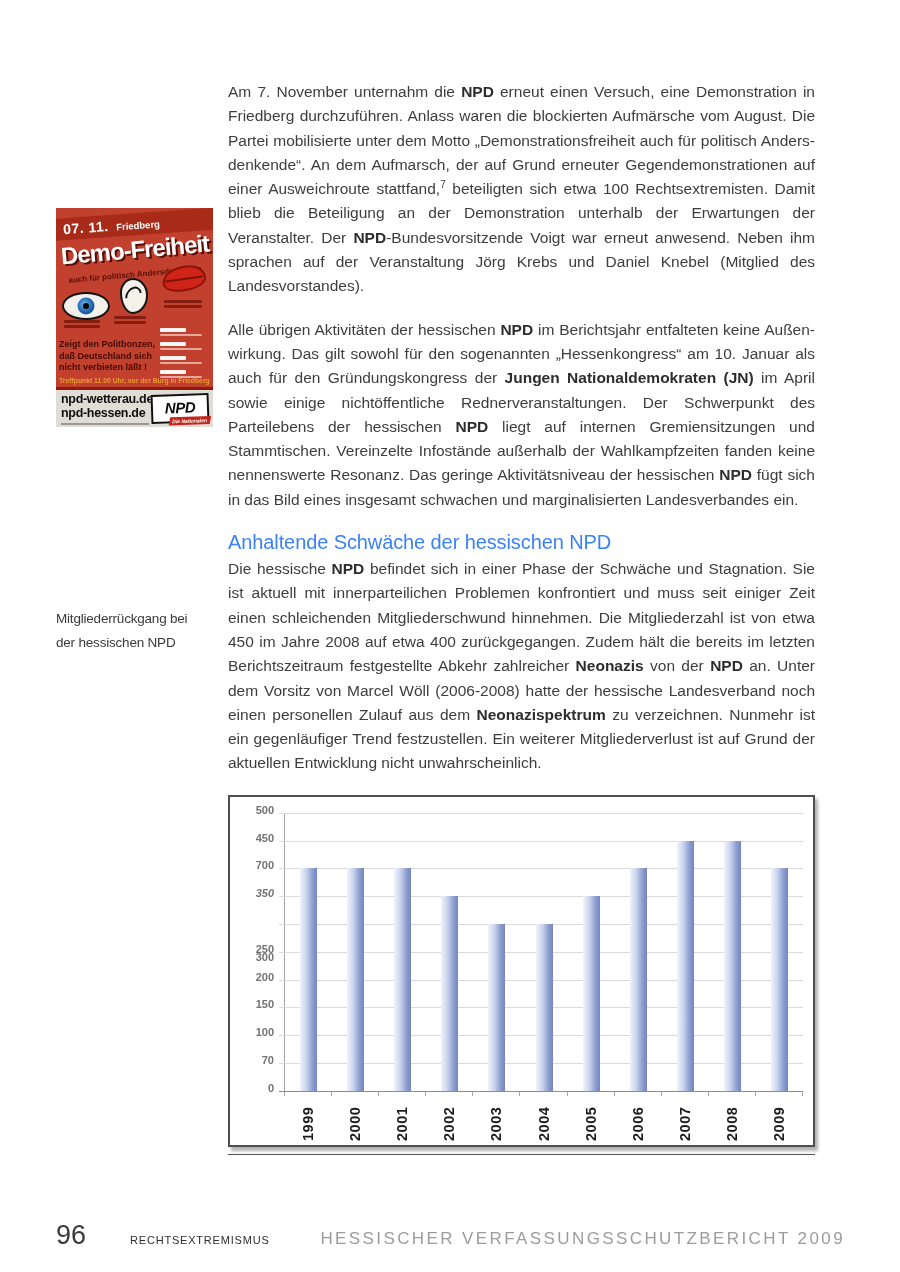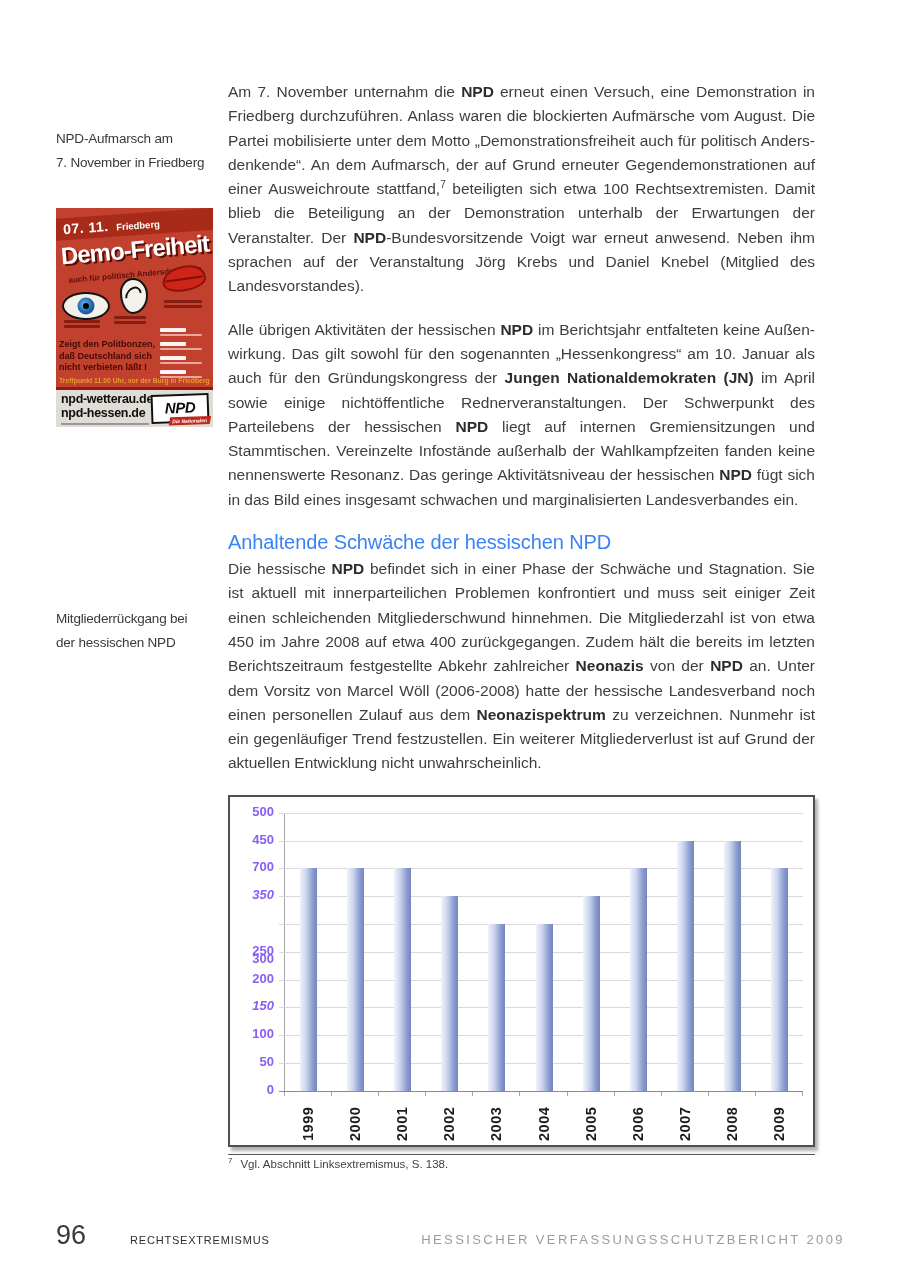--- a/index.html
+++ b/index.html
@@ -71,21 +71,21 @@
   .content strong{color:#2d2d2d;}
   .content sup{font-size:10px;line-height:0;}
   h2.heading{margin:8px 0 3px 0;font-size:20px;font-weight:normal;color:#3b82f6;letter-spacing:-.1px;}
   .figure-caption{font-size:14.5px;font-weight:bold;color:#2e2e2e;margin:2px 0 9px 0;letter-spacing:-.1px;}
 
   
   .chart-box{position:relative;border:2px solid #4f4f4f;background:#fff;
              box-shadow:3px 4px 3px rgba(0,0,0,.3);padding:16px 10px 4px 6px;}
   .chart-inner{display:flex;}
   .ycol{position:relative;width:48px;height:278px;flex:none;}
-  .ylab{position:absolute;right:10px;font-size:13px;font-weight:bold;color:#8b5cf6;}
+  .ylab{position:absolute;right:10px;font-size:11px;font-weight:bold;color:#737373;}
   .plot{position:relative;flex:1;height:278px;border-left:1px solid #a6a6a6;}
   .grid{position:absolute;left:-6px;right:0;height:1px;background:#dadada;}
   .grid.axis0{background:#8c8c8c;}
   .bars{position:absolute;inset:0;display:flex;align-items:flex-end;}
   .barcol{flex:1;display:flex;justify-content:center;align-items:flex-end;}
   .bar{width:17px;background:linear-gradient(to right,#f0f3fa 0%,#ccd6ee 35%,#8799cd 78%,#7486bd 100%);}
   .ticksrow{display:flex;margin-left:48px;height:5px;border-left:1px solid #a6a6a6;}
   .tickcol{flex:1;border-right:1px solid #a6a6a6;}
   .xrow{display:flex;margin-left:48px;height:42px;padding-top:3px;}
   .xcol{flex:1;display:flex;justify-content:center;}
@@ -94,31 +94,27 @@
 
   
   .footnote-sep{border-top:1px solid #555;margin-top:7px;}
   .footnote{font-size:11.5px;color:#3f3f3f;margin-top:3px;}
   .footnote sup{font-size:8px;margin-right:8px;}
 
   
   .footer{position:absolute;left:56px;right:55px;top:1220px;display:flex;align-items:baseline;}
   .pagenum{font-size:27px;color:#3a3a3a;}
   .section-label{font-size:11px;letter-spacing:.8px;color:#2e2e2e;margin-left:44px;}
-  .footer-right{margin-left:auto;font-size:13px;letter-spacing:2.4px;color:#9c9c9c;}
+  .footer-right{margin-left:auto;font-size:17px;letter-spacing:2.4px;color:#9c9c9c;}
 </style>
 </head>
 <body>
 
 <div class="page">
 
-  <div class="margin-note note-0">
-      <div>NPD-Aufmarsch am</div>
-      <div>7. November in Friedberg</div>
-    </div>
   <div class="margin-note note-1">
       <div>Mitgliederrückgang bei</div>
       <div>der hessischen NPD</div>
     </div>
 
   <div class="poster">
     <div class="p-date">
       <span class="big">07. 11.</span>
       <span class="small">Friedberg</span>
     </div>
@@ -185,23 +181,23 @@
     <div class="chart-box">
       <div class="chart-inner">
         <div class="ycol">
             <div class="ylab" style="top: -9px;">500</div>
             <div class="ylab" style="top: 18.8px;">450</div>
             <div class="ylab" style="top: 46.6px;">700</div>
             <div class="ylab" style="top: 74.4px; font-style: italic;">350</div>
             <div class="ylab" style="top: 102.2px; margin-top: 36px;">300</div>
             <div class="ylab" style="top: 130px;">250</div>
             <div class="ylab" style="top: 157.8px;">200</div>
-            <div class="ylab" style="top: 185.6px; font-style: italic;">150</div>
+            <div class="ylab" style="top: 185.6px;">150</div>
             <div class="ylab" style="top: 213.4px;">100</div>
-            <div class="ylab" style="top: 241.2px;">50</div>
+            <div class="ylab" style="top: 241.2px;">70</div>
             <div class="ylab" style="top: 269px;">0</div>
           </div>
         <div class="plot">
           <div class="grid" style="top: 0px;"></div>
             <div class="grid" style="top: 27.8px;"></div>
             <div class="grid" style="top: 55.6px;"></div>
             <div class="grid" style="top: 83.4px;"></div>
             <div class="grid" style="top: 111.2px;"></div>
             <div class="grid" style="top: 139px;"></div>
             <div class="grid" style="top: 166.8px;"></div>
@@ -290,23 +286,20 @@
           <div class="xcol">
             <span class="xlab">2008</span>
           </div>
           <div class="xcol">
             <span class="xlab">2009</span>
           </div>
         </div>
     </div>
 
     <div class="footnote-sep"></div>
-    <div class="footnote">
-      <sup>7</sup><span>Vgl. Abschnitt Linksextremismus, S. 138.</span>
-    </div>
   </div>
 
   <div class="footer">
     <span class="pagenum">96</span>
     <span class="section-label">RECHTSEXTREMISMUS</span>
     <span class="footer-right">HESSISCHER VERFASSUNGSSCHUTZBERICHT 2009</span>
   </div>
 
 </div>
 

